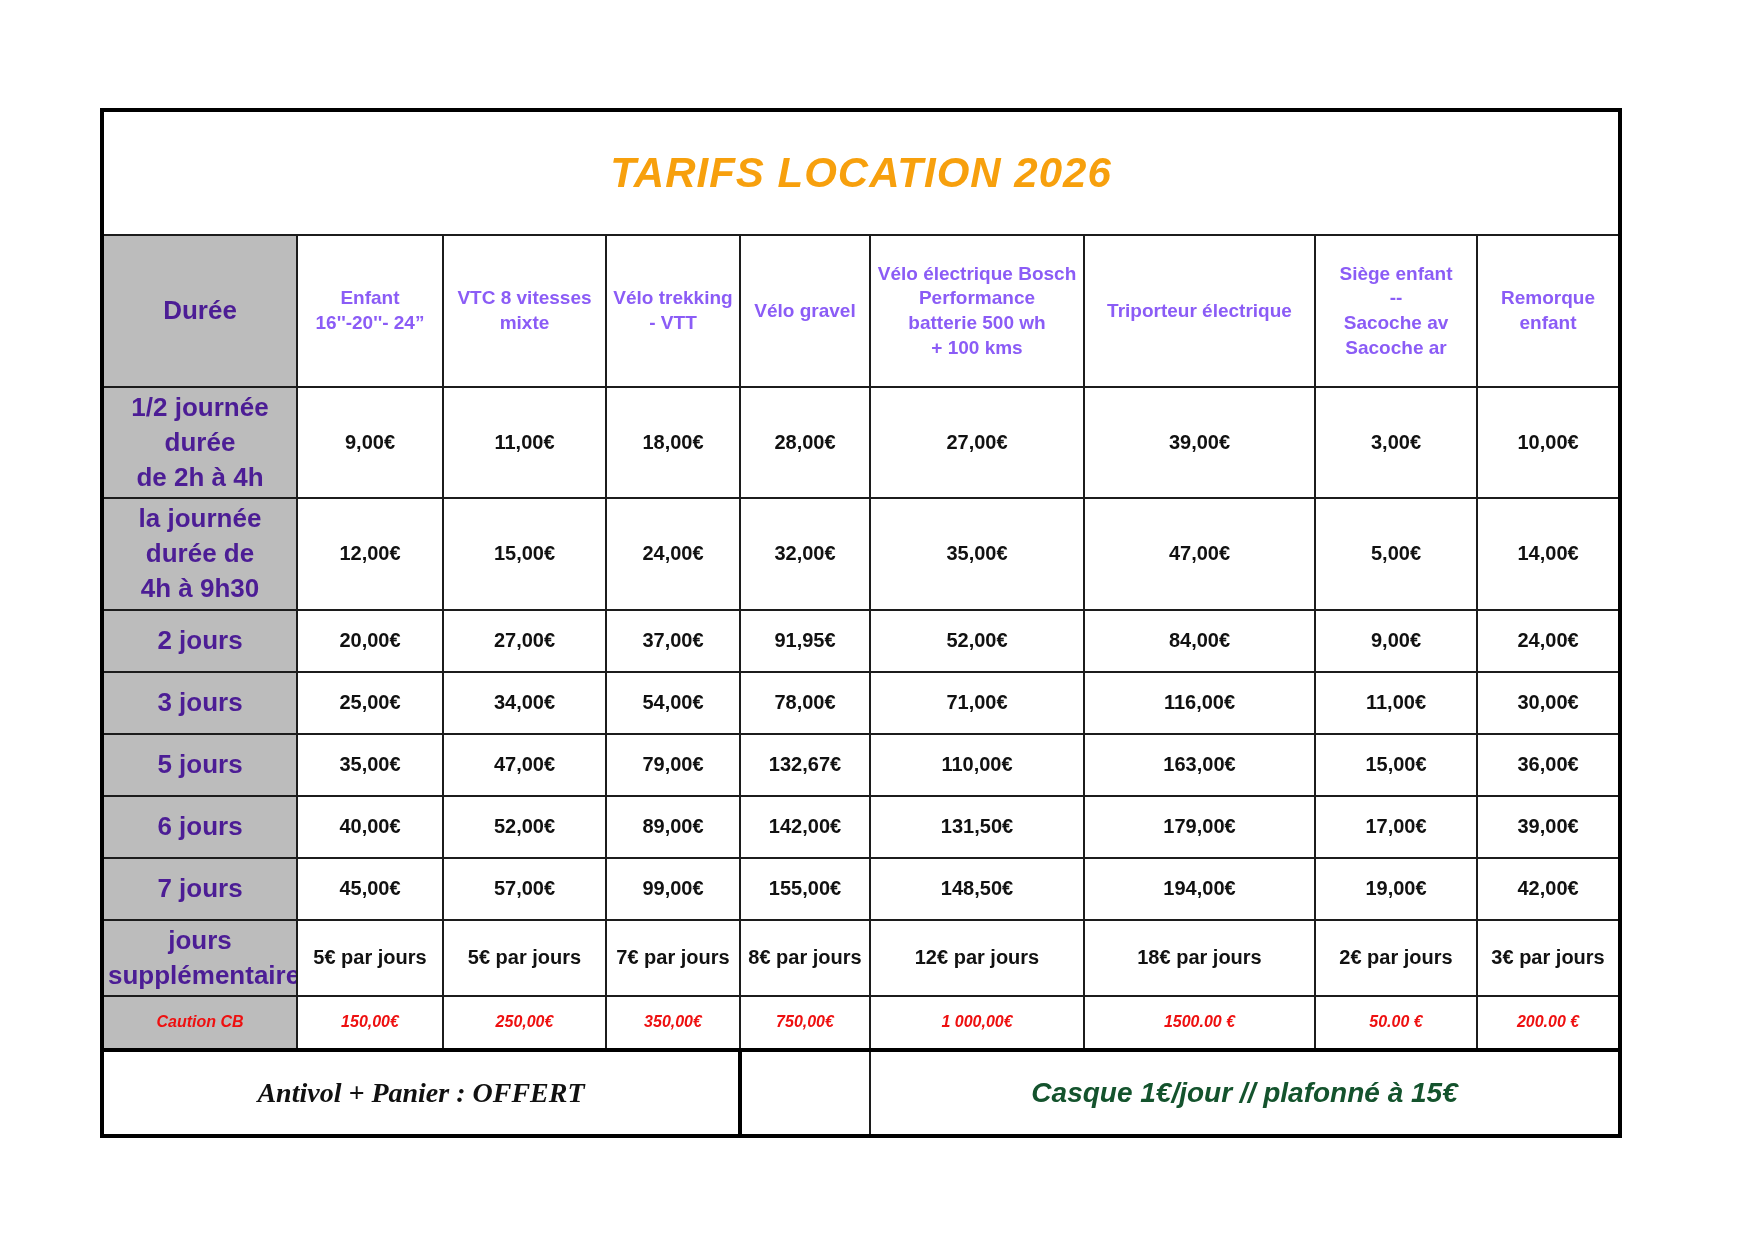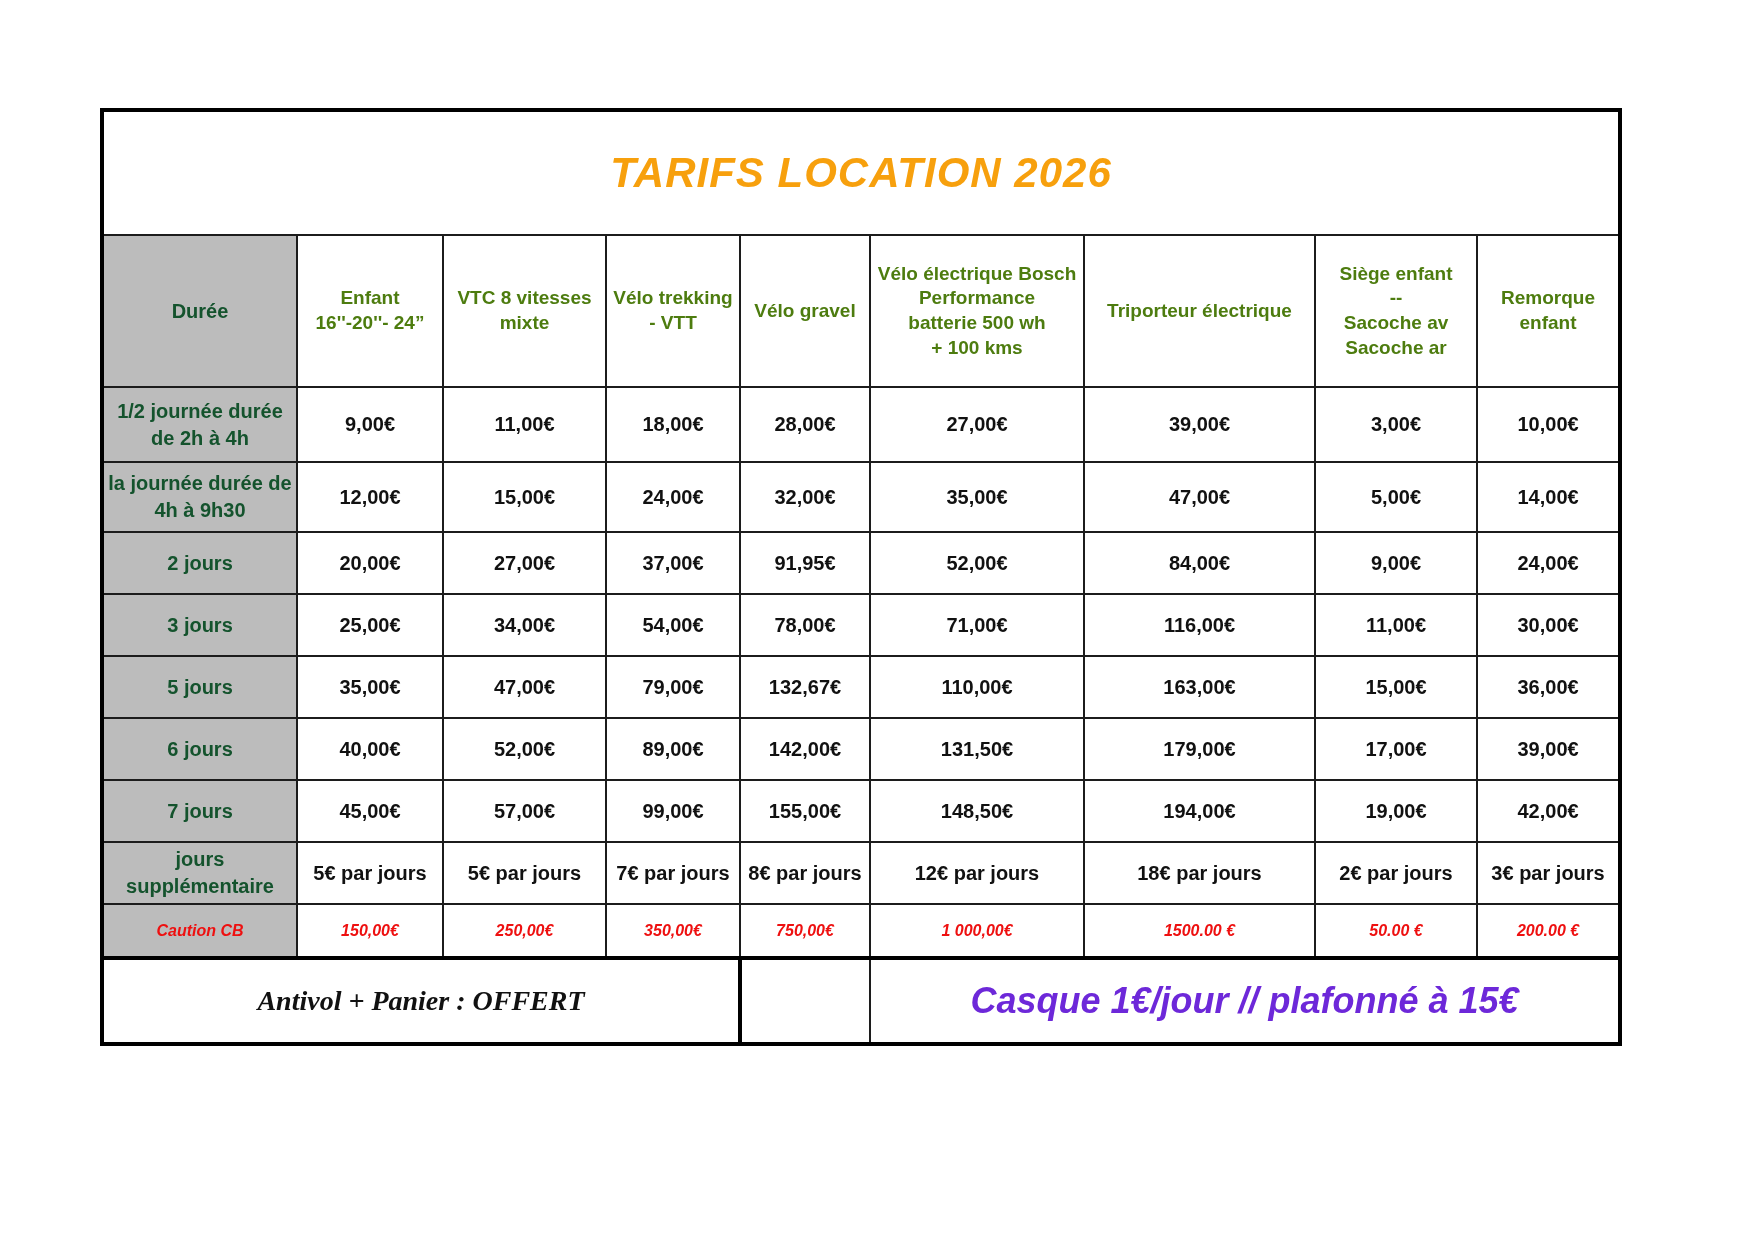--- a/index.html
+++ b/index.html
@@ -36,32 +36,32 @@
   }
   .title-text {
     color: #f7a00d;
     font-size: 42px;
     font-weight: bold;
     font-style: italic;
     letter-spacing: 1px;
   }
   tr.header-row { height: 152px; }
   td.colhead {
-    color: #4d7c0f;
+    color: #8b5cf6;
     font-weight: bold;
     font-size: 19px;
     line-height: 1.3;
     white-space: pre-line;
     background: #ffffff;
   }
   td.gray {
     background: #bcbcbc;
-    color: #14532d;
-    font-weight: bold;
-    font-size: 20px;
+    color: #4c1d95;
+    font-weight: bold;
+    font-size: 26px;
     line-height: 1.35;
     white-space: pre-line;
   }
   #body-rows tr { height: 62px; }
   #body-rows tr:nth-child(1) { height: 75px; }
   #body-rows tr:nth-child(2) { height: 70px; }
   #body-rows tr:nth-child(9) { height: 67px; margin-top: 40px; }
   #body-rows tr.caution-row { height: 54px; }
   td.val {
     background: #ffffff;
@@ -83,24 +83,24 @@
   td.foot-left {
     border-right: 4px solid #000000 !important;
     color: #111111;
     font-weight: bold;
     font-style: italic;
     font-size: 28px;
     font-family: Liberation Serif, serif;
   }
   td.foot-mid { border-right: 1px solid #555555; }
   td.foot-right {
-    color: #6d28d9;
-    font-weight: bold;
-    font-style: italic;
-    font-size: 36px;
+    color: #14532d;
+    font-weight: bold;
+    font-style: italic;
+    font-size: 28px;
   }
 </style>
 </head>
 <body>
 
 <div class="page">
   <table class="pricing">
     <colgroup>
       <col style="width:195px">
         <col style="width:146px">

